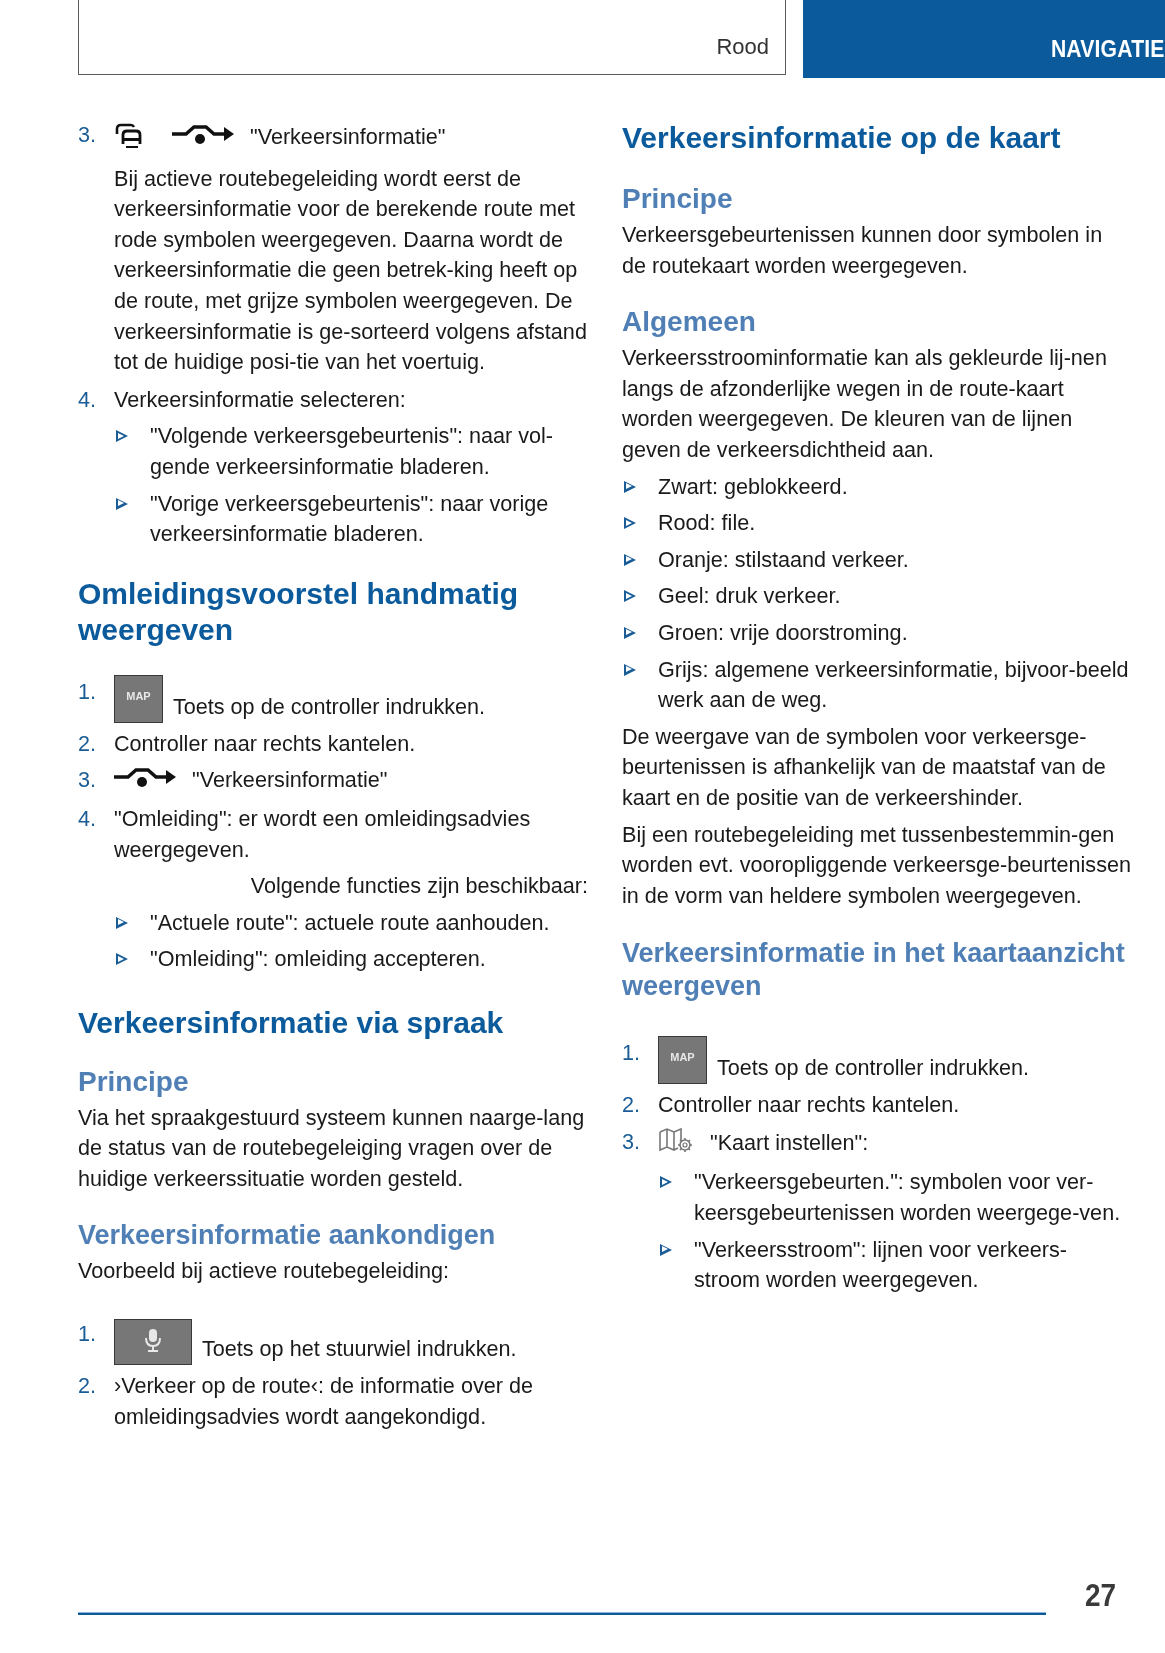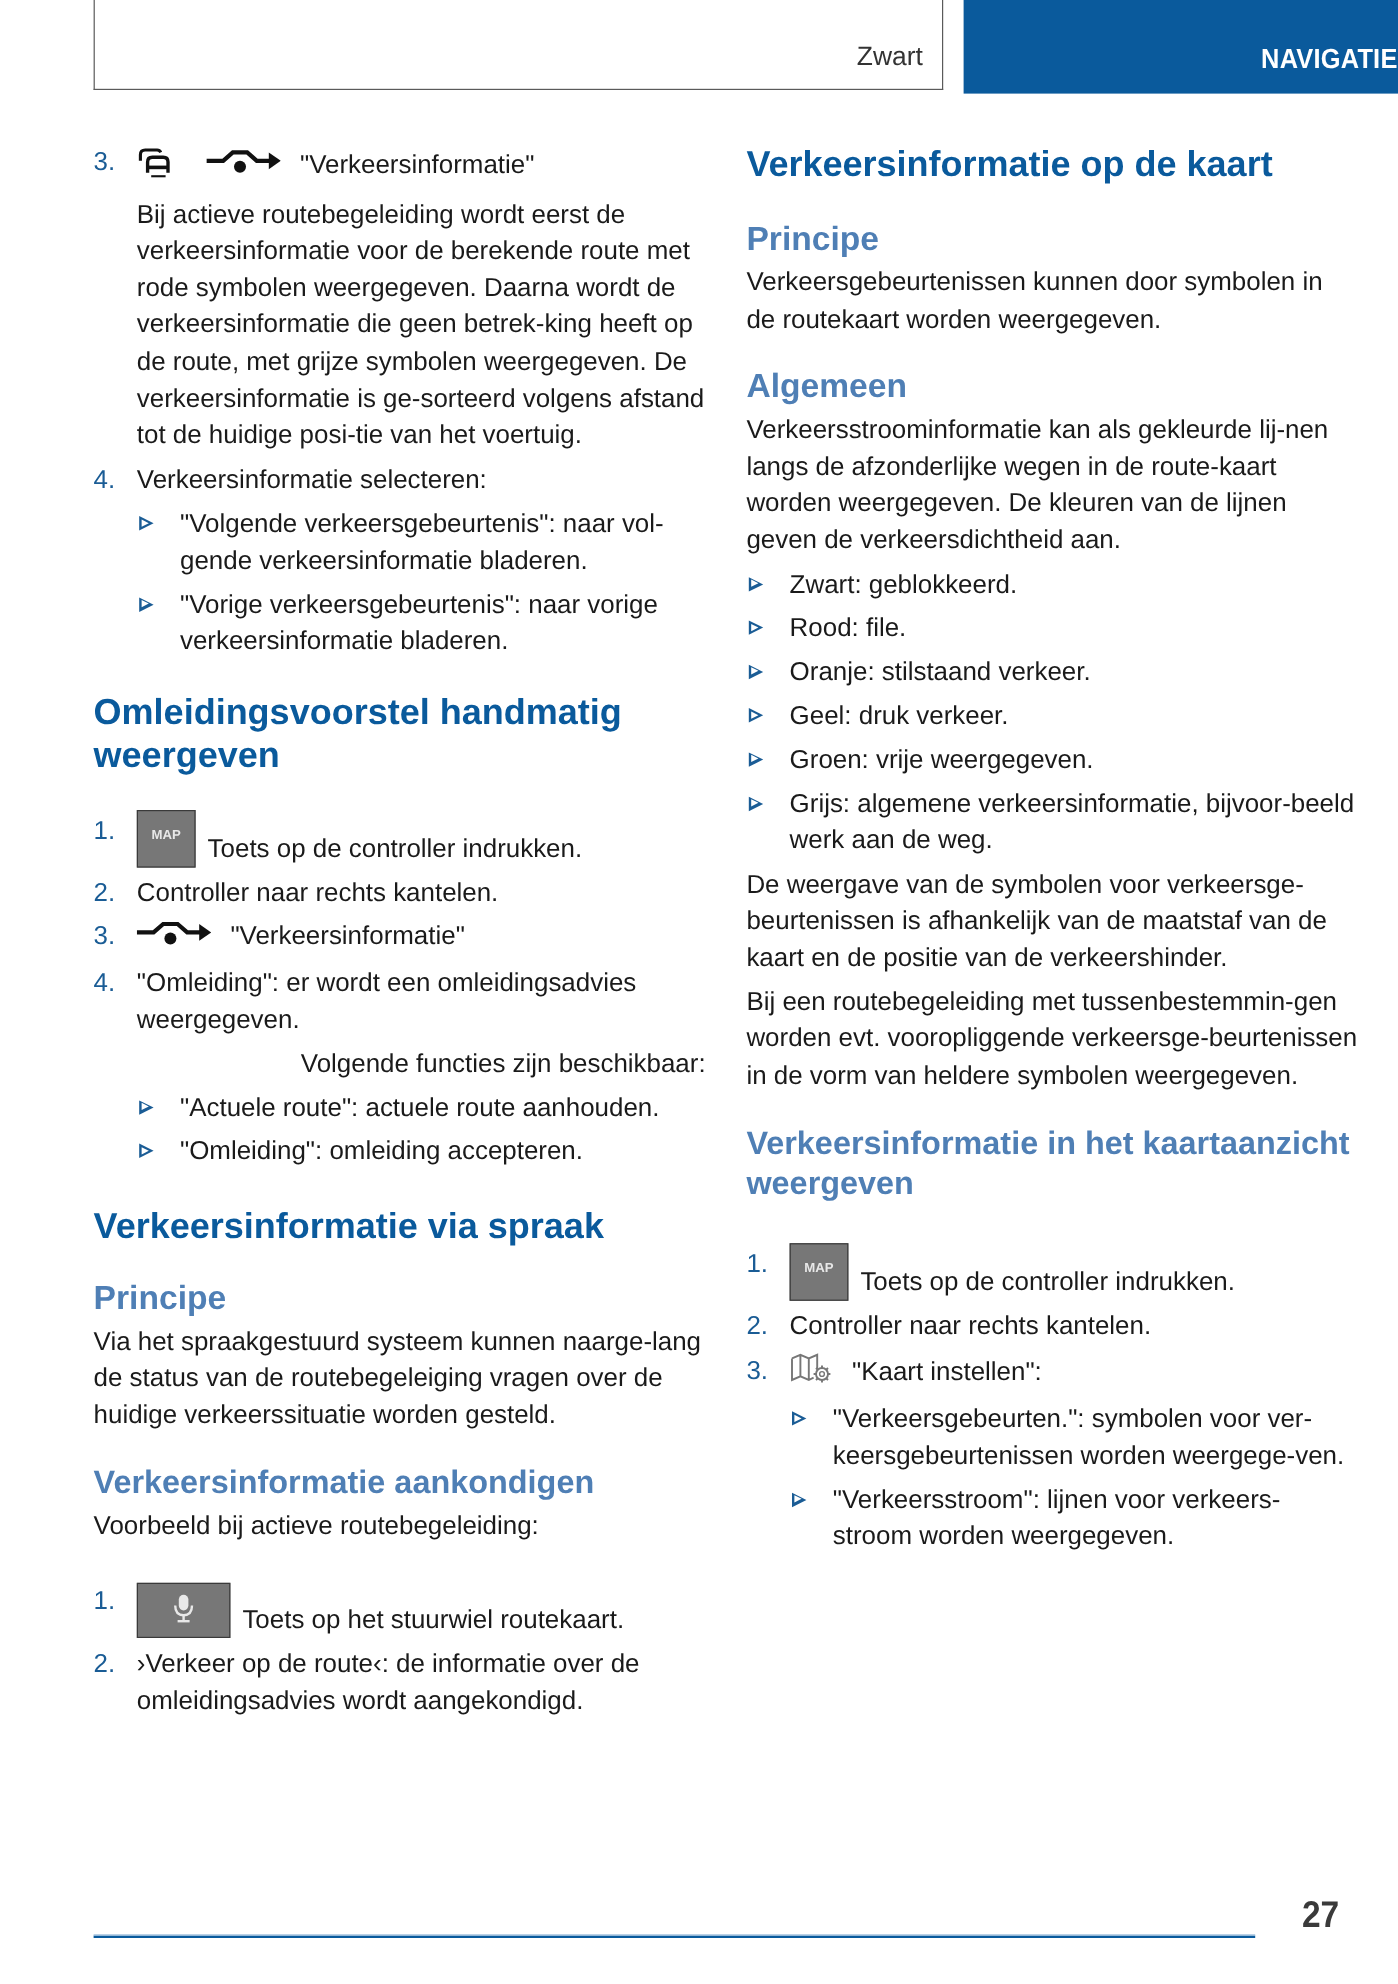--- a/index.html
+++ b/index.html
@@ -43,21 +43,21 @@
 
     .footer-line { position: absolute; left: 78px; top: 1613px; width: 968px; height: 2px; background: #0a5a9c; }
     .footer-line::after { content:""; position:absolute; left:0; top:-1px; width:100%; height:1px; background:#8db3d6; }
     .page-num { position: absolute; left: 1085px; top: 1578px; font-size: 31px; font-weight: bold; color: #3a3a3a;
                 transform: scaleX(0.9); transform-origin: left; }
   </style>
 </head>
 <body>
 
 <div class="hdr-box">
-  <span class="hdr-section">Zwart</span>
+  <span class="hdr-section">Rood</span>
 </div>
 <div class="hdr-chapter">
   <span>NAVIGATIE</span>
 </div>
 
 <div class="col col-left">
 
   <div class="step" style="margin-top:0;">
     <span class="num">3.</span>
     <span class="ico" style="margin-right:22px;">
@@ -135,41 +135,41 @@
 
   <div class="step" style="margin-top:16px;">
     <span class="num" style="top:17px;">1.</span>
     <span class="key key-mic">
       <svg width="20" height="26" viewBox="0 0 20 26" style="position:absolute;left:28px;top:8px;">
         <rect x="6" y="1" width="8" height="13" rx="4" fill="#e8e8e8"></rect>
         <path d="M3 10 Q3 18 10 18 Q17 18 17 10" fill="none" stroke="#e8e8e8" stroke-width="2"></path>
         <rect x="9" y="18" width="2" height="5" fill="#e8e8e8"></rect>
         <rect x="5" y="22" width="10" height="2" fill="#e8e8e8"></rect>
       </svg>
-    </span><span>Toets op het stuurwiel routekaart.</span>
+    </span><span>Toets op het stuurwiel indrukken.</span>
   </div>
   <div class="step" style="margin-top:6px;">
     <span class="num">2.</span>
     <span>›Verkeer op de route‹: de informatie over de omleidingsadvies wordt aangekondigd.</span>
   </div>
 </div>
 
 <div class="col col-right">
   <h1 class="h1" style="margin-top:0;">Verkeersinformatie op de kaart</h1>
   <h2 class="h2" style="margin-top:26px;">Principe</h2>
   <p style="margin-top:4px;">Verkeersgebeurtenissen kunnen door symbolen in de routekaart worden weergegeven.</p>
   <h2 class="h2" style="margin-top:24px;">Algemeen</h2>
   <p style="margin-top:4px;">Verkeersstroominformatie kan als gekleurde lij-nen langs de afzonderlijke wegen in de route-kaart worden weergegeven. De kleuren van de lijnen geven de verkeersdichtheid aan.</p>
 
   <div id="color-list">
       <div class="bullet" style="margin-top: 6px;"><span class="tri"></span><span>Zwart: geblokkeerd.</span></div>
       <div class="bullet" style="margin-top: 6px;"><span class="tri"></span><span>Rood: file.</span></div>
       <div class="bullet" style="margin-top: 6px;"><span class="tri"></span><span>Oranje: stilstaand verkeer.</span></div>
       <div class="bullet" style="margin-top: 6px;"><span class="tri"></span><span>Geel: druk verkeer.</span></div>
-      <div class="bullet" style="margin-top: 6px;"><span class="tri"></span><span>Groen: vrije weergegeven.</span></div>
+      <div class="bullet" style="margin-top: 6px;"><span class="tri"></span><span>Groen: vrije doorstroming.</span></div>
       <div class="bullet" style="margin-top: 6px;"><span class="tri"></span><span>Grijs: algemene verkeersinformatie, bijvoor-beeld werk aan de weg.</span></div>
     </div>
 
   <p style="margin-top:6px;">De weergave van de symbolen voor verkeersge-beurtenissen is afhankelijk van de maatstaf van de kaart en de positie van de verkeershinder.</p>
   <p style="margin-top:6px;">Bij een routebegeleiding met tussenbestemmin-gen worden evt. vooropliggende verkeersge-beurtenissen in de vorm van heldere symbolen weergegeven.</p>
 
   <h3 class="h3" style="margin-top:26px;">Verkeersinformatie in het kaartaanzicht weergeven</h3>
 
   <div class="step" style="margin-top:16px;">
     <span class="num" style="top:19px;">1.</span>

